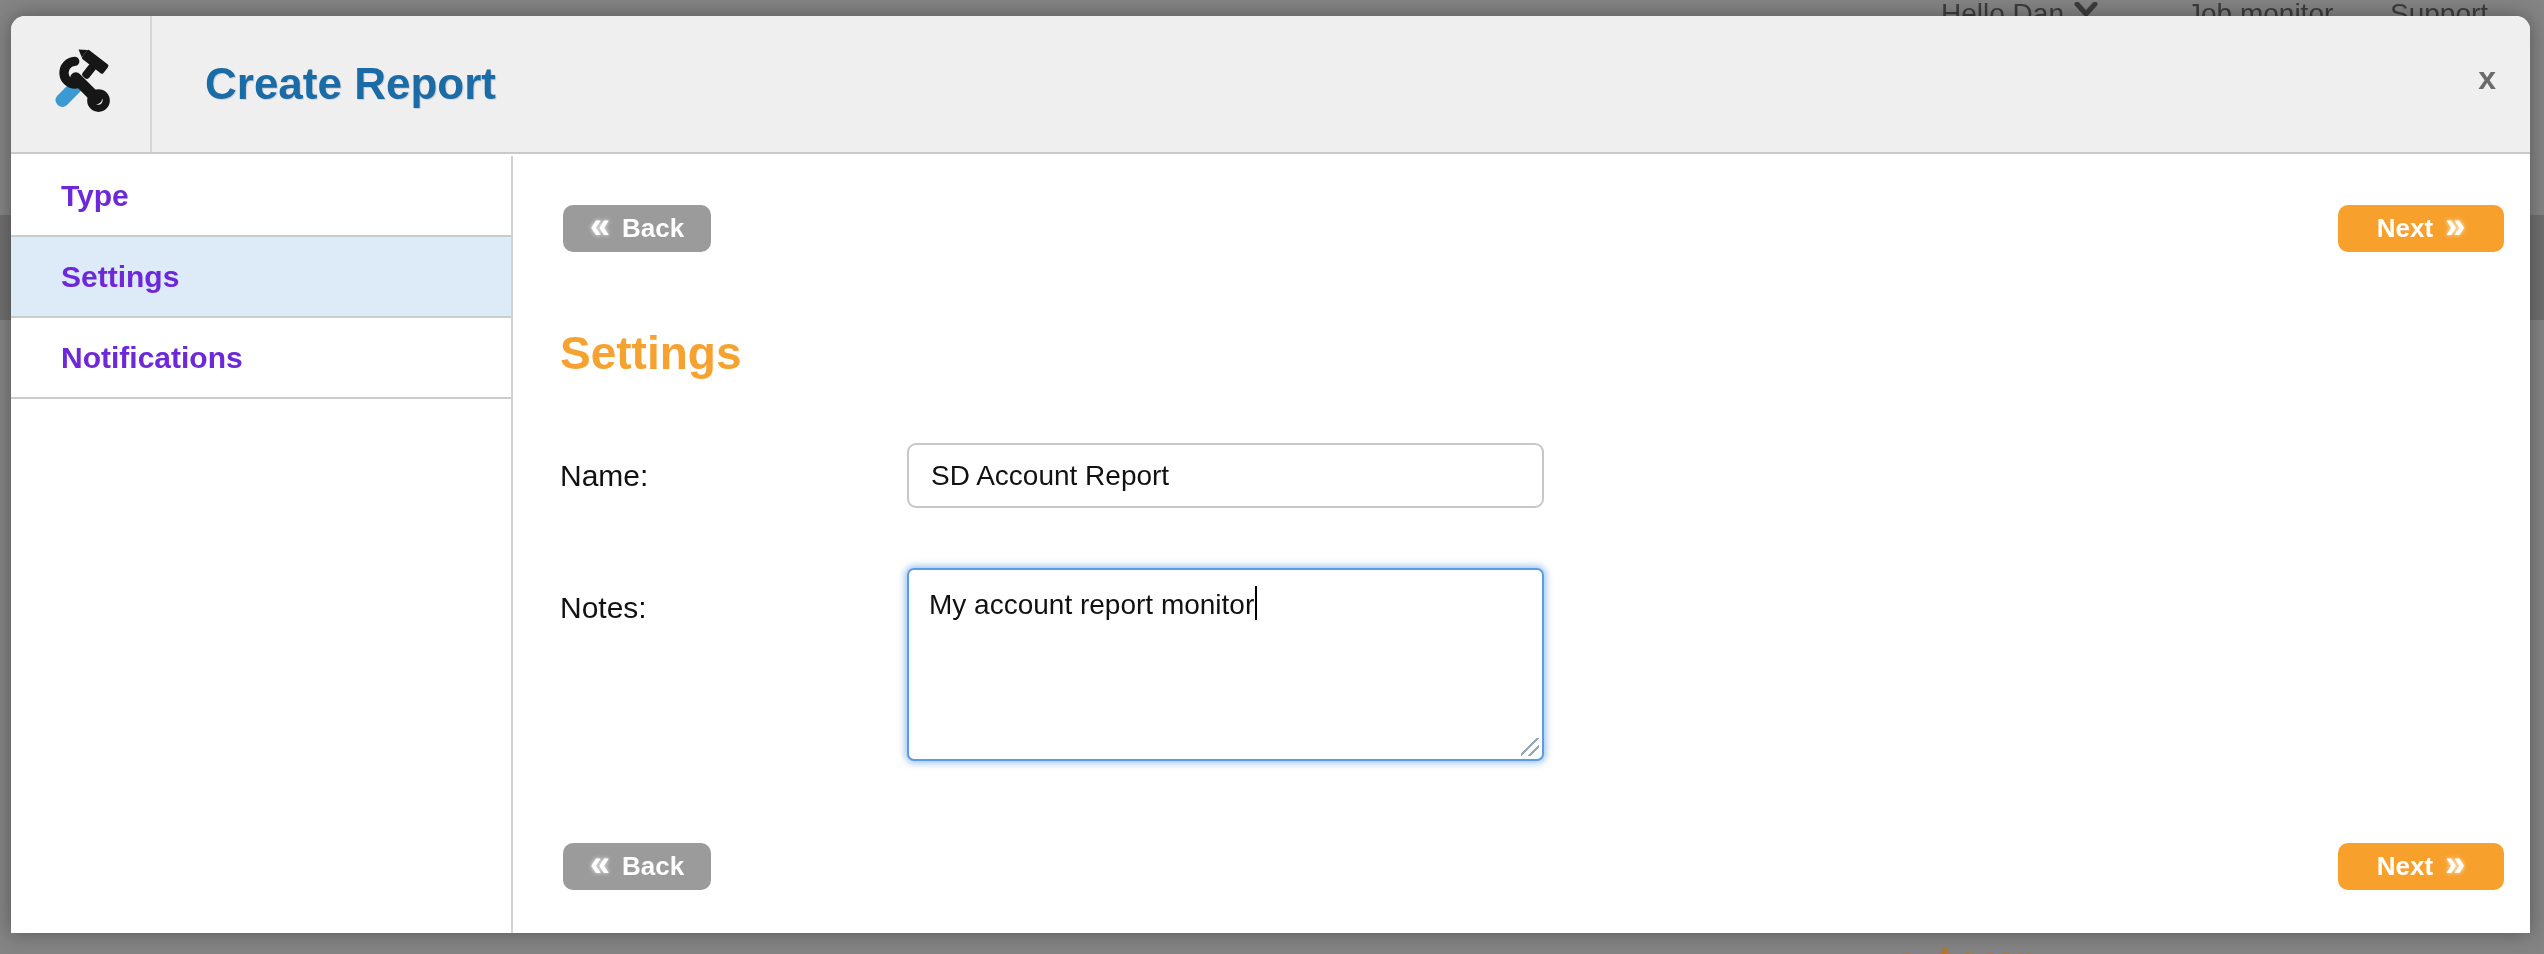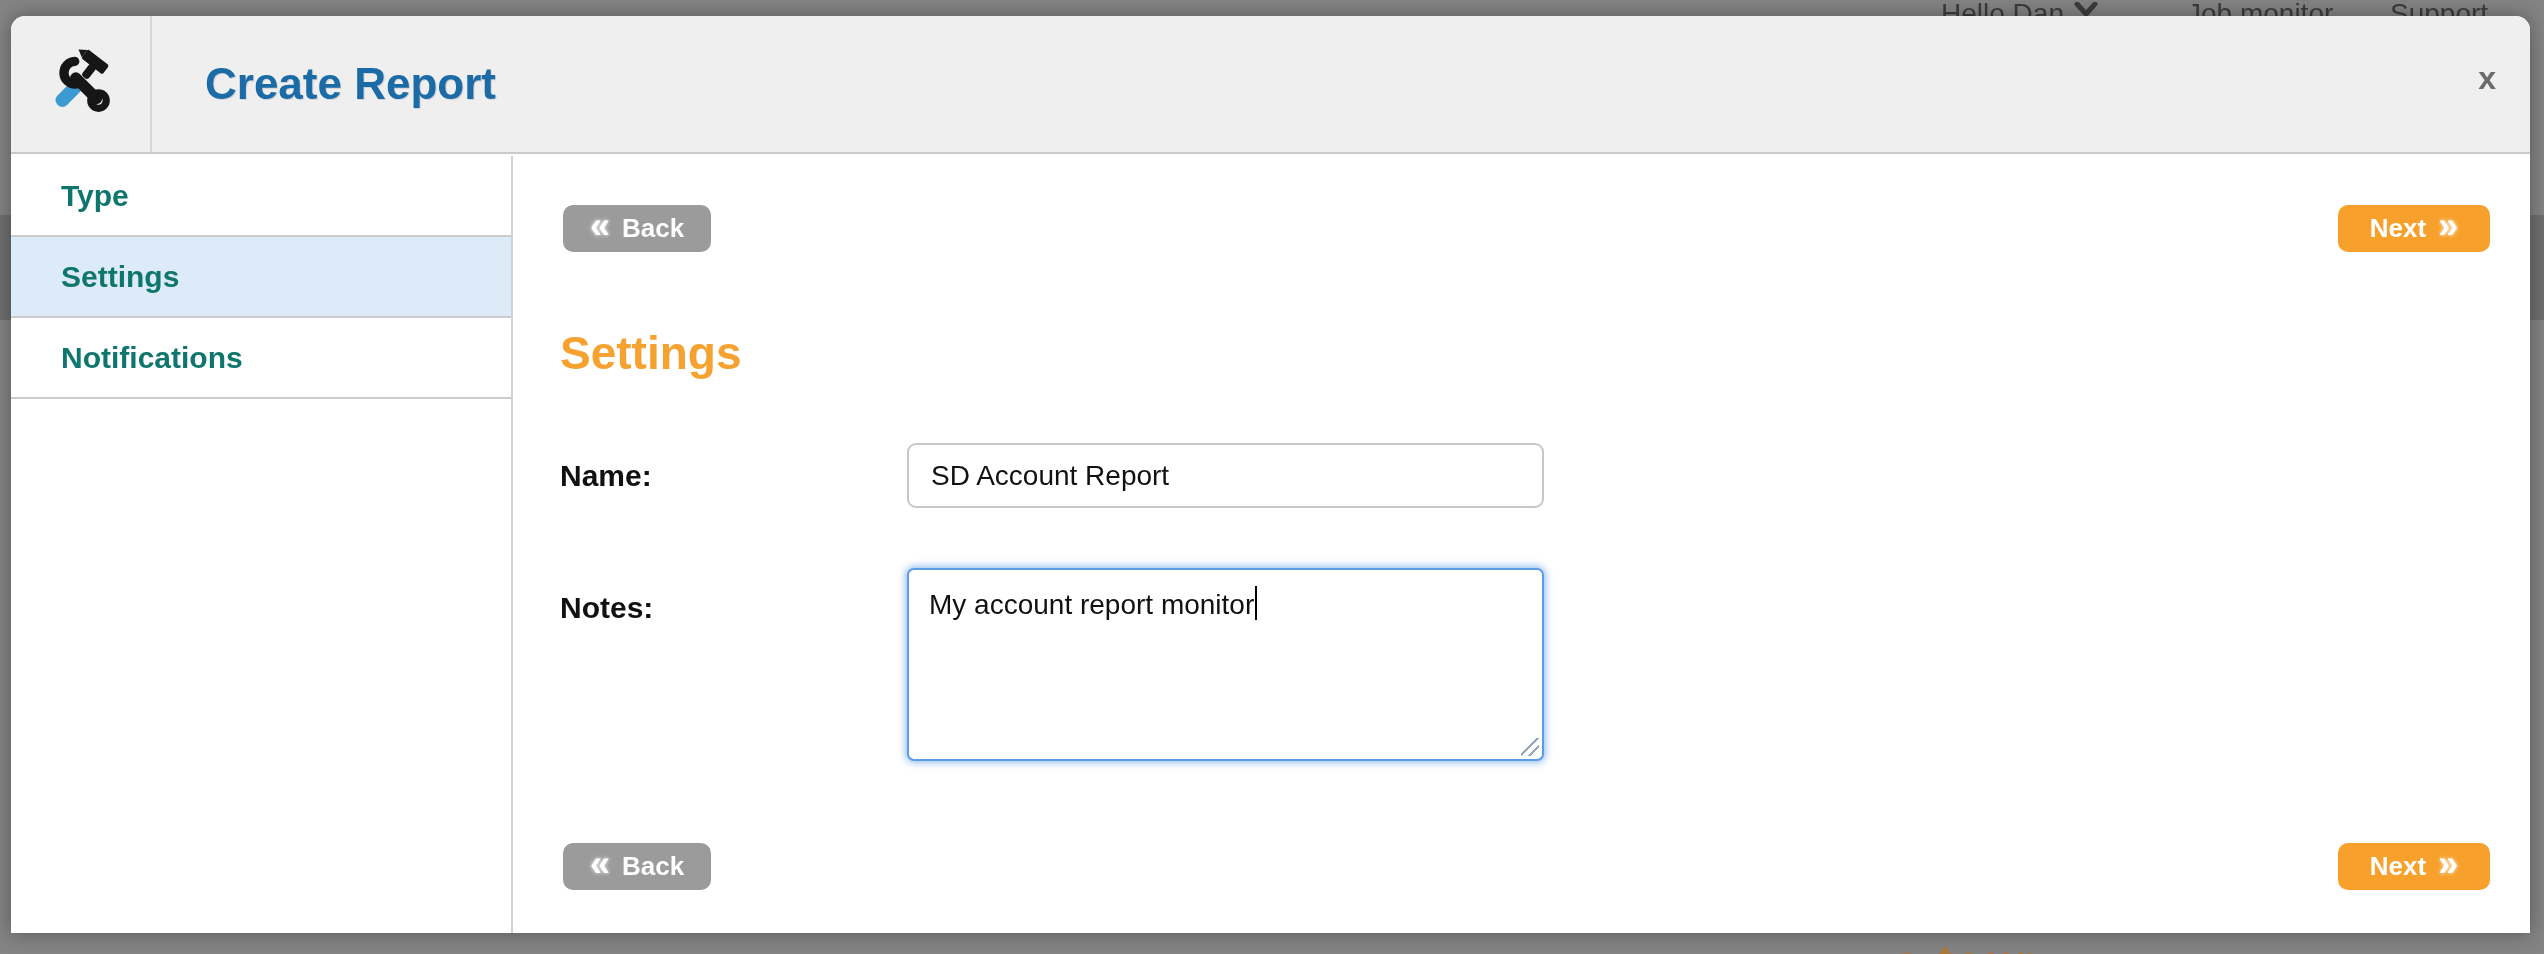--- a/index.html
+++ b/index.html
@@ -28,41 +28,41 @@
   .modal-title { position:absolute; left:194px; top:0; height:136px; line-height:136px;
                  font-size:44px; font-weight:bold; color:#1b6ba6;
                  text-shadow:1px 1px 0 rgba(120,120,140,0.25); white-space:nowrap; }
   .modal-close { position:absolute; right:34px; top:46px; font-size:32px; font-weight:bold;
                  color:#6b6b6b; cursor:pointer; line-height:1; }
 
   
   .sidebar { position:absolute; left:0; top:140px; width:502px; height:777px;
              border-right:2px solid #d2d2d2; background:#ffffff; }
   .side-item { width:100%; height:81px; line-height:79px; padding-left:50px;
-               font-size:30px; font-weight:bold; color:#0f766e; border-bottom:2px solid #cccccc;
+               font-size:30px; font-weight:bold; color:#6d28d9; border-bottom:2px solid #cccccc;
                background:#ffffff; cursor:pointer; }
   .side-item.active { background:#dcebf7; }
 
   
   .btn { position:absolute; height:47px; display:flex; align-items:center; justify-content:center;
          gap:12px; border:none; border-radius:10px; color:#ffffff; font-weight:bold;
          font-size:26px; font-family:"Liberation Sans", sans-serif; cursor:pointer; }
   .btn .chev { font-size:36px; line-height:1; position:relative; top:-3px;
                text-shadow:0 0 4px rgba(255,255,255,0.9); }
   .btn-back { background:#9b9b9b; width:148px; }
-  .btn-next { background:#f7a02b; width:152px; }
+  .btn-next { background:#f7a02b; width:166px; }
   .btn-back-top  { left:552px;  top:189px; }
   .btn-next-top  { left:2327px; top:189px; }
   .btn-back-bot  { left:552px;  top:827px; }
   .btn-next-bot  { left:2327px; top:827px; }
 
   .step-heading { position:absolute; left:549px; top:310px; font-size:46px; font-weight:bold;
                   color:#f6a230; }
 
-  .field-label { position:absolute; left:549px; font-size:30px; font-weight:bold; color:#111; }
+  .field-label { position:absolute; left:549px; font-size:30px; font-weight:normal; color:#111; }
   .name-label  { top:427px; height:65px; line-height:65px; }
   .notes-label { top:572px; height:40px; line-height:40px;text-align:center; }
 
   .name-input { position:absolute; left:896px; top:427px; width:637px; height:65px;
                 border:2px solid #c7c7c7; border-radius:9px; padding:0 22px;
                 font-size:28px; color:#111; font-family:"Liberation Sans", sans-serif;
                 background:#ffffff; outline:none; }
 
   .notes-box { position:absolute; left:896px; top:552px; width:637px; height:193px;
                background:#ffffff; border:2px solid #5b9ce6; border-radius:7px;

